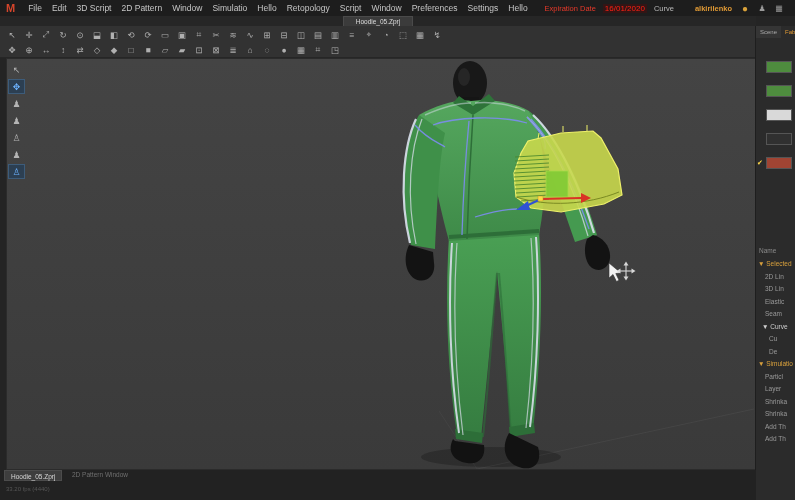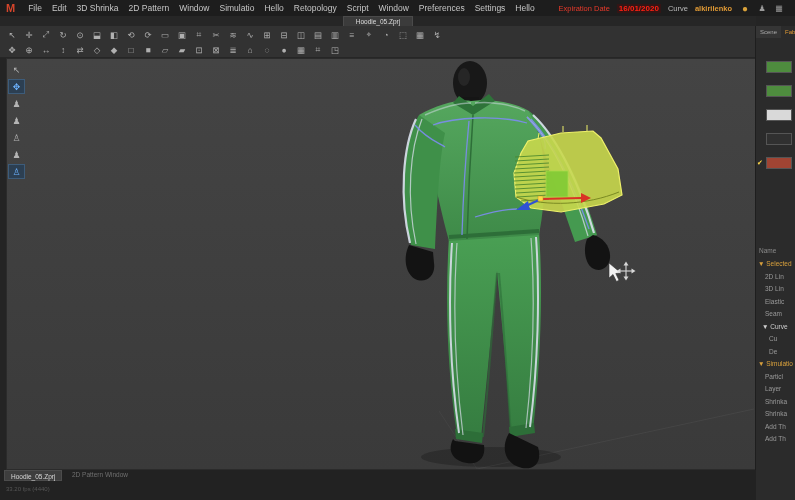--- a/index.html
+++ b/index.html
@@ -6,23 +6,23 @@
   #app{position:relative;width:795px;height:500px;overflow:hidden;background:#242424;
        font-family:"Liberation Sans",sans-serif;-webkit-font-smoothing:antialiased;}
 
   
   .menubar{position:absolute;top:0;left:0;right:0;height:16px;background:#1d1d1d;
            display:flex;align-items:center;font-size:8.5px;color:#c6c6c6;padding:0 4px;z-index:6;}
   .logo{color:#d5452b;font-weight:bold;font-size:11px;margin:0 8px 0 2px;line-height:16px;}
   .menu-item{padding:0 5px;cursor:default;white-space:nowrap;text-align:right;}
   .menubar-right{margin-left:auto;display:flex;align-items:center;gap:7px;padding-right:6px;}
   .exp-label{color:#e8392a;font-size:7.5px;}
-  .exp-date{color:#ff2012;font-weight:bold;font-size:8px;background:rgba(120,0,0,.25);padding:0 2px;}
+  .exp-date{color:#ff2012;font-weight:normal;font-size:8px;background:rgba(120,0,0,.25);padding:0 2px;}
   .greet{color:#b9b9b9;font-size:7.5px;}
-  .user{color:#e09a35;font-weight:bold;font-size:7.5px;}
+  .user{color:#e09a35;font-weight:bold;font-size:7.5px;margin-left:14px;}
   .top-icon{width:12px;height:12px;display:flex;align-items:center;justify-content:center;
             font-size:8px;color:#9a9a9a;}
   .top-icon.coin{color:#d9a23a;font-size:10px;}
 
   
   .doctab-bar{position:absolute;top:16px;left:0;right:39px;height:10px;background:#262626;
               display:flex;justify-content:center;z-index:5;}
   .doctab{background:#3b3b3b;color:#ddd;font-size:6.5px;line-height:9px;padding:0 12px;
           border:1px solid #4a4a4a;border-bottom:none;white-space:nowrap;}
 
@@ -76,21 +76,21 @@
 <div id="app">
 
   <div class="menubar">
     <span class="logo">M</span>
     <span style="display:flex;">
 
         <span class="menu-item">File</span>
 
         <span class="menu-item">Edit</span>
 
-        <span class="menu-item">3D Shrinka</span>
+        <span class="menu-item">3D Script</span>
 
         <span class="menu-item">2D Pattern</span>
 
         <span class="menu-item">Window</span>
 
         <span class="menu-item">Simulatio</span>
 
         <span class="menu-item">Hello</span>
 
         <span class="menu-item">Retopology</span>

